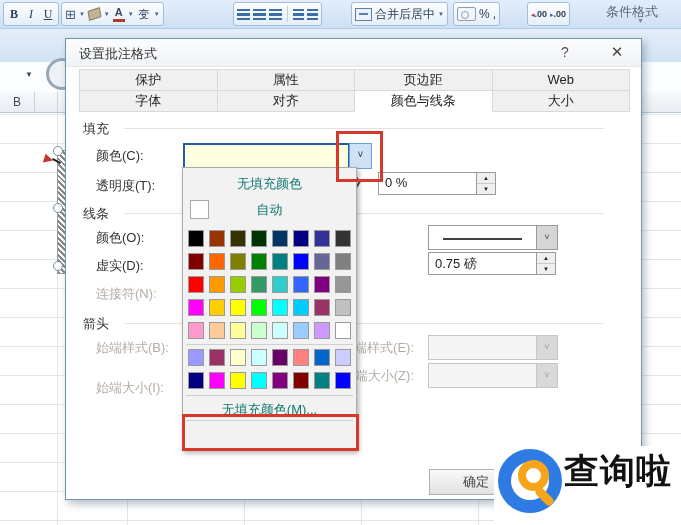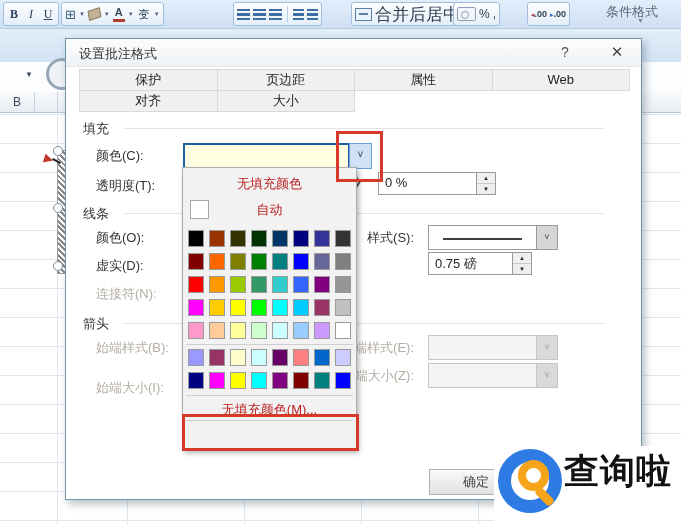--- a/index.html
+++ b/index.html
@@ -41,21 +41,21 @@
   .glyph{font-size:13px;color:#44617e;}
   .bucket{display:inline-block;width:11px;height:8px;background:#c3b295;border:1px solid #86785c;
           transform:rotate(-18deg) skewX(-8deg);border-radius:1px;}
   .stack{display:flex;flex-direction:column;align-items:center;line-height:1;}
   .stack .A{font-size:11px;font-weight:bold;color:#3c4a5a;}
   .stack .bar{width:12px;height:3px;background:#b03a2e;margin-top:1px;}
   .bars{width:13px;height:11px;background:repeating-linear-gradient(to bottom,#3c6ea5 0 2px,transparent 2px 4.5px);}
   .sep-v{width:1px;height:16px;background:#b9cde4;margin:0 2px;}
   .mi{width:15px;height:11px;border:1px solid #5d7fa5;background:#eaf2fb;position:relative;}
   .mi::after{content:"";position:absolute;left:3px;right:3px;top:4px;border-top:2px solid #5d7fa5;}
-  .merge-label{font-size:17px;color:#2c3e50;white-space:nowrap;}
+  .merge-label{font-size:12px;color:#2c3e50;white-space:nowrap;}
   .ci{width:17px;height:12px;border:1px solid #8f9fb2;border-radius:2px;background:#f2f6fa;position:relative;}
   .ci::after{content:"";position:absolute;left:3px;top:3px;width:6px;height:6px;border:1px solid #8fa0b4;border-radius:50%;}
   .pct{font-size:12px;color:#2c3e50;}
   .dec{font-size:9px;font-weight:bold;color:#2c3e50;letter-spacing:0;}
   .dec .al::before{content:"◂";color:#a33;font-size:7px;}
   .dec .ar::before{content:"▸";color:#36c;font-size:7px;}
   .cond{position:absolute;left:606px;top:3px;font-size:13px;color:#5f6a76;white-space:nowrap;}
   .cond-dd{position:absolute;left:637px;top:17px;font-size:7px;color:#7d8892;}
   
   .dialog{position:absolute;left:65px;top:38px;width:575px;height:460px;background:#fff;
@@ -92,21 +92,21 @@
             font-size:9px;color:#444;line-height:22px;}
   .ddl.dis{background:#f4f4f4;border-color:#c6c6c6;}
   .ddl.dis .linebox::after{border-top:none;}
   .ddl.dis .btn{background:#d9d9d9;color:#9a9a9a;border-left-color:#c6c6c6;}
   .ok-btn{position:absolute;left:363px;top:430px;width:92px;height:24px;border:1px solid #b0b0b0;
           background:linear-gradient(#f9f9f9,#e2e2e2);text-align:center;line-height:23px;
           font-size:13px;color:#444;}
   
   .palette{position:absolute;left:182px;top:167px;width:173px;height:281px;background:#f2f2f2;
            border:1px solid #adadad;box-shadow:2px 3px 5px rgba(0,0,0,.3);z-index:20;}
-  .pal-item{position:absolute;left:1px;right:1px;text-align:center;font-size:13px;color:#b91c1c;line-height:25px;
+  .pal-item{position:absolute;left:1px;right:1px;text-align:center;font-size:13px;color:#0f766e;line-height:25px;
             white-space:nowrap;}
   .auto-swatch{position:absolute;left:7px;top:32px;width:17px;height:17px;background:#fff;border:1px solid #a8a8a8;}
   .swgrid{position:absolute;left:5px;display:grid;grid-template-columns:repeat(8,16px);column-gap:5px;row-gap:6px;}
   .swatch{width:16px;height:17px;border:1px solid #9a9a9a;box-sizing:border-box;}
   .pal-sep{position:absolute;left:3px;right:3px;height:1px;background:#cfcfcf;}
   .fill-effects{line-height:27px;}
   
   .red-rect{position:absolute;border:3px solid #D6382A;z-index:50;}
   .rr1{left:336px;top:131px;width:41px;height:45px;}
   .rr2{left:182px;top:414px;width:171px;height:31px;}
@@ -194,24 +194,26 @@
 
 <div class="dialog">
   <div class="dlg-title">
     <span class="txt">设置批注格式</span>
   </div>
   <span class="dlg-help">?</span>
   <span class="dlg-close">✕</span>
 
   <div class="tabs">
     <div class="tab">保护</div>
+    <div class="tab">属性</div>
     <div class="tab">页边距</div>
-    <div class="tab">属性</div>
     <div class="tab">Web</div>
+    <div class="tab">字体</div>
     <div class="tab">对齐</div>
+    <div class="tab active">颜色与线条</div>
     <div class="tab">大小</div>
   </div>
 
   <span class="grp-label" style="left:17px;top:81px">填充</span>
   <div class="grp-rule" style="left:58px;top:89px;width:480px"></div>
   <span class="lbl" style="left:30px;top:108px">颜色(C):</span>
   <div class="dd-well" style="background: rgb(255, 255, 225); border-color: rgb(30, 95, 168);"></div>
   <div class="dd-well-btn">˅</div>
   <span class="lbl" style="left:30px;top:138px">透明度(T):</span>
   <span class="slider-arrow">❯</span>
@@ -219,27 +221,26 @@
     <div class="val">0 %</div>
     <div class="btns">
         <span>▲</span>
         <span>▼</span>
       </div>
   </div>
 
   <span class="grp-label" style="left:17px;top:166px">线条</span>
   <div class="grp-rule" style="left:58px;top:174px;width:480px"></div>
   <span class="lbl" style="left:30px;top:190px">颜色(O):</span>
-  <span class="rlbl" style="left:238px;top:190px">样式(S):</span>
   <div class="ddl" style="left:362px;top:186px;width:128px">
     <div class="linebox"></div>
     <div class="btn">˅</div>
   </div>
   <span class="lbl" style="left:30px;top:218px">虚实(D):</span>
-  <div class="spin" style="left:362px;top:213px;width:104px">
+  <div class="spin" style="left:362px;top:213px;width:128px">
     <div class="val">0.75 磅</div>
     <div class="btns">
         <span>▲</span>
         <span>▼</span>
       </div>
   </div>
   <span class="lbl dis" style="left:30px;top:246px">连接符(N):</span>
 
   <span class="grp-label" style="left:17px;top:276px">箭头</span>
   <div class="grp-rule" style="left:58px;top:284px;width:480px"></div>

